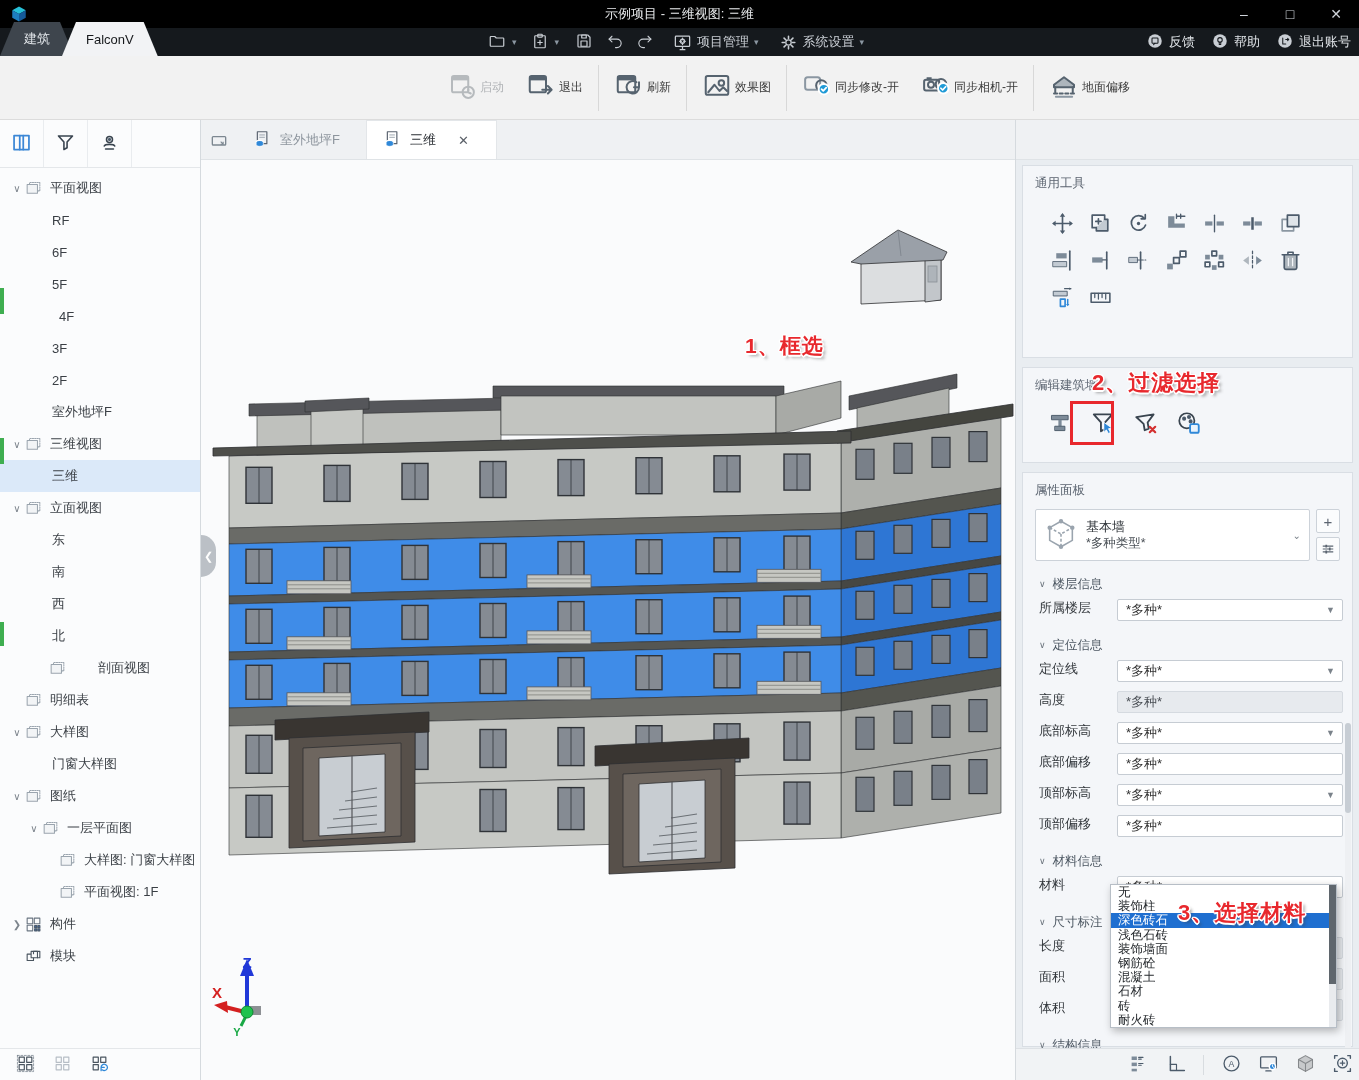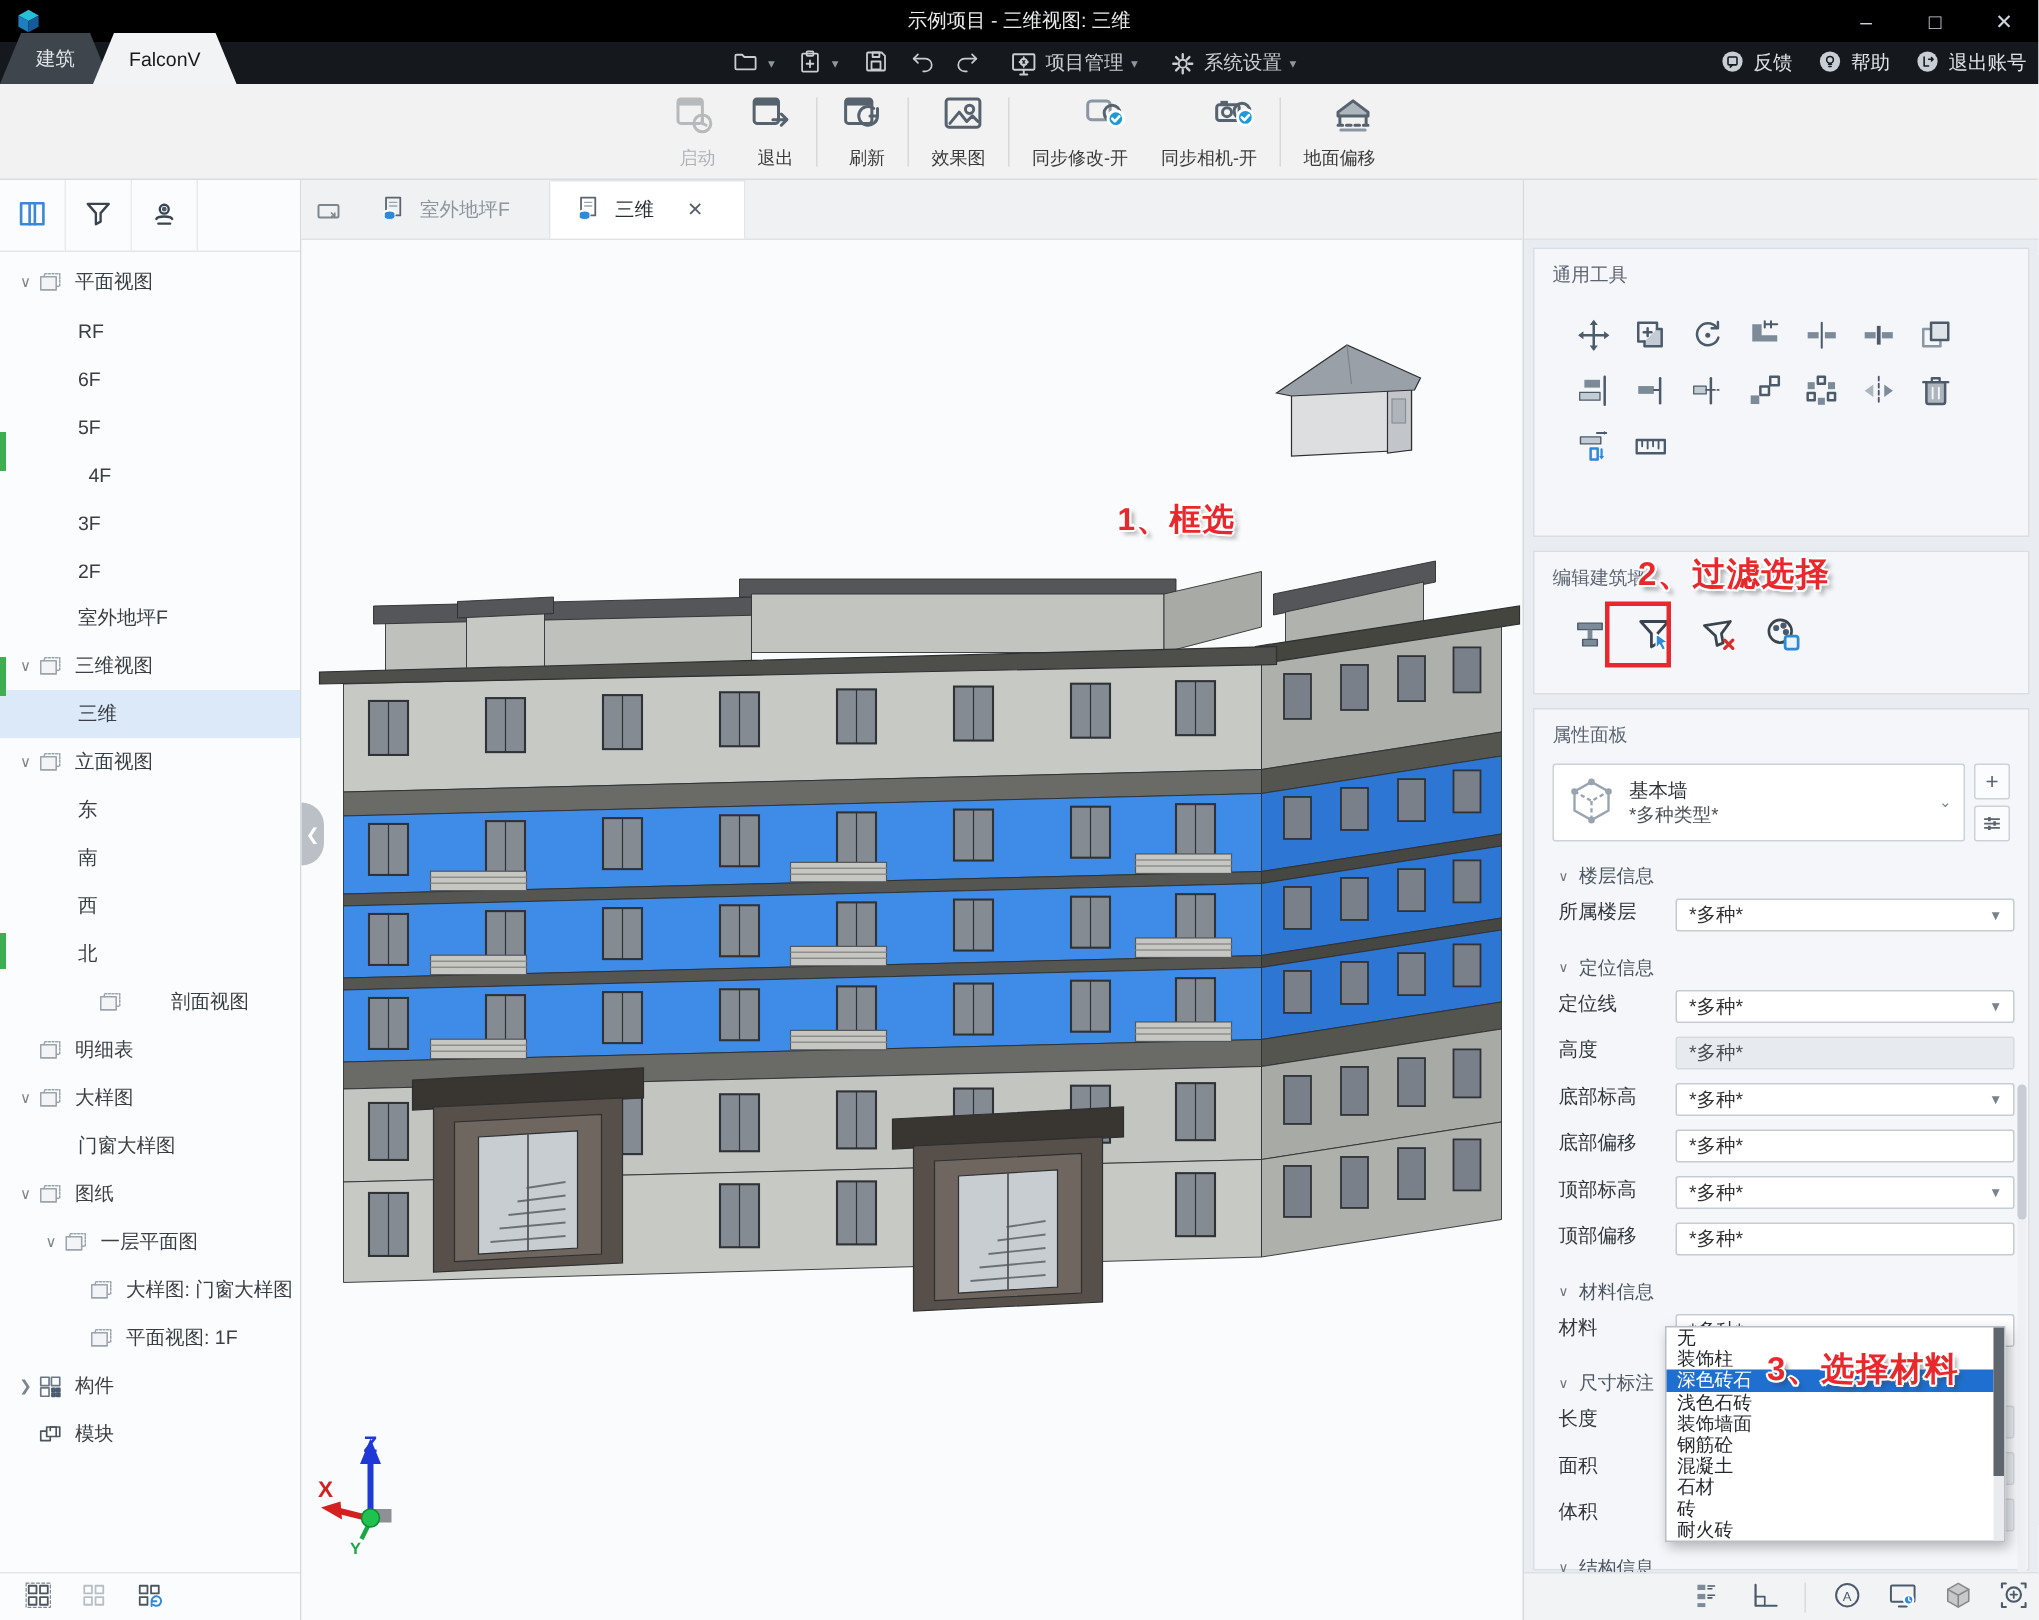--- a/index.html
+++ b/index.html
@@ -12,21 +12,21 @@
   .tb-btn{width:46px;height:28px;display:flex;align-items:center;justify-content:center;font-size:14px;color:#cfd4da;}
   .menubar{height:28px;background:#15191d;position:relative;display:flex;align-items:flex-end;}
   .app-tab{height:34px;display:flex;align-items:center;justify-content:center;font-size:13px;padding:0 24px;clip-path:polygon(14px 0,calc(100% - 14px) 0,100% 100%,0 100%);}
   .app-tab.dark{background:#3e454d;color:#e2e6ea;margin-left:0;}
   .app-tab.light{background:#f2f3f5;color:#17191c;margin-left:-12px;}
   .mb-center{position:absolute;left:488px;top:0;height:28px;display:flex;align-items:center;gap:6px;color:#c9ced4;}
   .mb-right{position:absolute;right:8px;top:0;height:28px;display:flex;align-items:center;gap:16px;color:#dfe3e7;}
   .mb-item{display:flex;align-items:center;gap:5px;font-size:13px;}
   .chev{display:inline-block;}
   .ribbon{height:64px;background:#f2f2f2;border-bottom:1px solid #dcdcdc;display:flex;align-items:center;padding-left:436px;}
-  .rbtn{display:flex;flex-direction:column;align-items:flex-end;justify-content:center;padding:0 11px;gap:3px;}
+  .rbtn{display:flex;flex-direction:row;align-items:center;justify-content:center;padding:0 11px;gap:3px;}
   .rbtn .rlabel{font-size:12px;color:#3a3a3a;white-space:nowrap;}
   .rbtn.disabled .rlabel{color:#b0b3b6;}
   .rsep{width:1px;height:46px;background:#d8d8d8;margin:0 4px;}
   .main{display:flex;height:960px;}
   .sidebar{width:201px;background:#fbfcfd;border-right:1px solid #d5dade;display:flex;flex-direction:column;position:relative;}
   .side-tabs{height:48px;display:flex;border-bottom:1px solid #e4e7ea;background:#fbfcfd;}
   .side-tab{width:44px;display:flex;align-items:center;justify-content:center;border-right:1px solid #e9ecef;}
   .tree{flex:1;overflow:hidden;padding-top:4px;}
   .trow{height:32px;display:flex;align-items:center;font-size:13px;color:#3a3f45;white-space:nowrap;}
   .trow.selected{background:#dbe9f9;}
@@ -347,21 +347,21 @@
         <div class="trow" style="padding-left: 27px;">
           <span class="tchev"></span>
           <span class="ticon" style="width:4px"></span>
           <span>西</span>
         </div>
         <div class="trow" style="padding-left: 27px;">
           <span class="tchev"></span>
           <span class="ticon" style="width:4px"></span>
           <span>北</span>
         </div>
-        <div class="trow" style="padding-left: 26px; gap: 24px;">
+        <div class="trow" style="padding-left: 10px; gap: 24px;">
           <span class="tchev"></span>
           <span class="ticon">
             <svg width="19" height="19" viewBox="0 0 24 24" fill="none" stroke="#4c5b6b" stroke-width="1.6" stroke-linecap="round" stroke-linejoin="round">
               <rect x="4" y="7" width="13" height="11" stroke="#9aa4ae" stroke-width="1.3" fill="#f2f4f6"></rect>
               <path d="M7 7V4.5h13V15h-3" stroke="#9aa4ae" stroke-width="1.3" stroke-dasharray="1.6 1.4" fill="none"></path>
             </svg>
           </span>
           <span>剖面视图</span>
         </div>
         <div class="trow" style="padding-left: 10px;">

